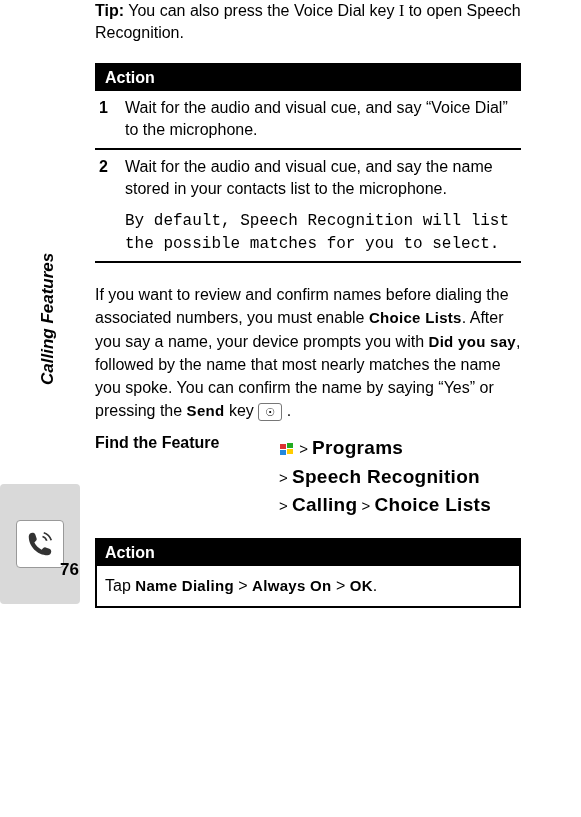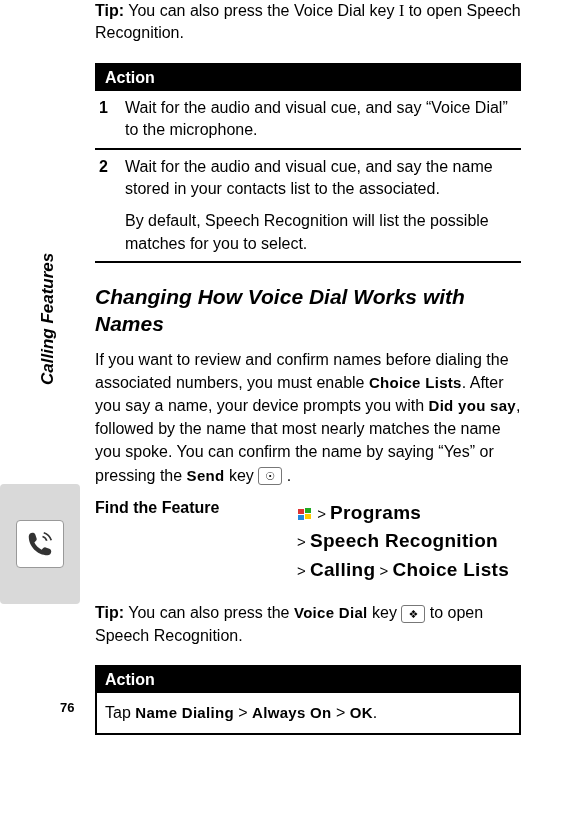--- a/index.html
+++ b/index.html
@@ -49,21 +49,21 @@
   }
   .action-table .num {
     font-weight: bold;
     width: 18px;
   }
   .action-table .last-row td {
     border-bottom: 2px solid #000;
     border-top: 2px solid #000;
   }
   .action-table thead tr:first-child th { border-top: 2px solid #000; }
-  .cell-sub { margin-top: 10px; }
+  .cell-sub { margin-top: 10px; font-family: Liberation Mono, monospace; }
   .section-heading {
     font-size: 21px;
     font-style: italic;
     font-weight: bold;
     margin: 16px 0 10px 0;
     line-height: 1.3;
   }
   .body-text {
     font-size: 16px;
     line-height: 1.45;
@@ -104,21 +104,21 @@
     background: #fff;
     border: 1px solid #999;
     border-radius: 4px;
     display: flex;
     align-items: center;
     justify-content: center;
   }
   .find-feature-row {
     display: flex;
     align-items: flex-start;
-    gap: 32px;
+    gap: 14px;
     margin: 12px 0 18px 0;
     font-size: 16px;
   }
   .find-feature-label {
     font-family: "Arial Black", Arial, sans-serif;
     font-weight: 900;
     font-size: 16px;
     flex: 0 0 170px;
   }
   .find-feature-path {
@@ -140,23 +140,23 @@
     font-size: 16px;
     padding: 4px 8px;
   }
   .action-box2 .body2 {
     padding: 11px 8px;
     font-size: 16px;
   }
   .page-num {
     position: absolute;
     left: 60px;
-    bottom: 20px;
-    font-weight: bold;
-    font-size: 13px;
+    bottom: 28px;
+    font-weight: bold;
+    font-size: 17px;
   }
   .inline-icon {
     display: inline-block;
     width: 22px;
     height: 16px;
     border: 1px solid #777;
     border-radius: 3px;
     vertical-align: middle;
     font-size: 11px;
     text-align: center;
@@ -201,28 +201,27 @@
           </tr>
       </thead>
       <tbody>
         <tr>
           <td class="num">1</td>
           <td>Wait for the audio and visual cue, and say “Voice Dial” to the microphone.</td>
         </tr>
         <tr class="last-row">
           <td class="num" style="border-bottom:2px solid #000">2</td>
           <td style="border-bottom:2px solid #000">
-            <div>Wait for the audio and visual cue, and say the name stored in your contacts list to the associated.</div>
+            <div>Wait for the audio and visual cue, and say the name stored in your contacts list to the microphone.</div>
             <div class="cell-sub">By default, Speech Recognition will list the possible matches for you to select.</div>
           </td>
         </tr>
       </tbody>
     </table>
 
-    <div class="section-heading">Changing How Voice Dial Works with Names</div>
 
     <div class="body-text">
       <span>If you want to review and confirm names before dialing the associated numbers, you must enable </span><span class="ui-term">Choice Lists</span><span>. After you say a name, your device prompts you with </span><span class="ui-term">Did you say</span><span>, followed by the name that most nearly matches the name you spoke. You can confirm the name by saying “Yes” or pressing the </span><span class="ui-term">Send</span><span> key </span><span class="inline-icon">☉</span><span> .</span>
     </div>
 
     <div class="find-feature-row">
       <div class="find-feature-label">Find the Feature</div>
       <div class="find-feature-path">
         <span class="win-icon">
           <svg viewBox="0 0 16 16" width="16" height="16">
@@ -236,24 +235,20 @@
         <span class="ui-term">Programs</span><br>
         <span class="breadcrumb-gt">&gt;</span>
         <span class="ui-term">Speech Recognition</span><br>
         <span class="breadcrumb-gt">&gt;</span>
         <span class="ui-term">Calling</span>
         <span class="breadcrumb-gt">&gt;</span>
         <span class="ui-term">Choice Lists</span>
       </div>
     </div>
 
-    <div class="tip-line">
-      <span class="tip-label">Tip:</span>
-      <span>You can also press the </span><span class="ui-term">Voice Dial</span><span> key </span><span class="inline-icon">❖</span><span> to open Speech Recognition.</span>
-    </div>
 
     <table class="action-box2">
       <tbody>
           <tr>
             <td class="hdr2">Action</td>
           </tr>
       <tr>
             <td class="body2">
         <span>Tap </span><span class="ui-term">Name Dialing</span><span> &gt; </span><span class="ui-term">Always On</span><span> &gt; </span><span class="ui-term">OK</span><span>.</span>
       </td>

